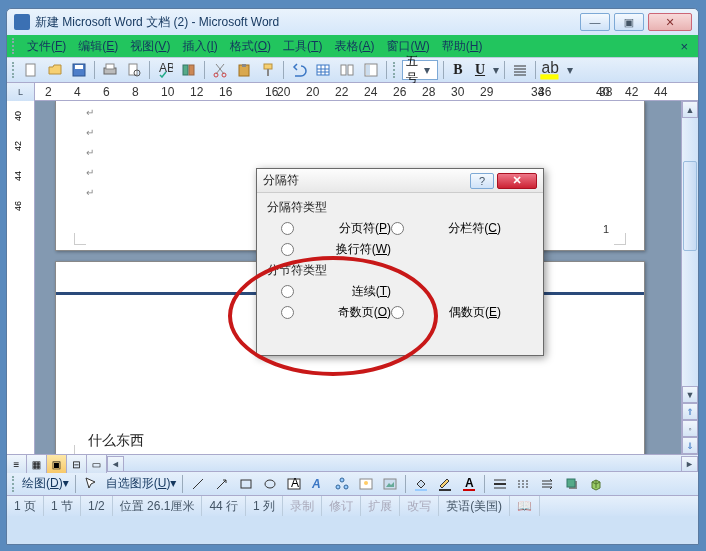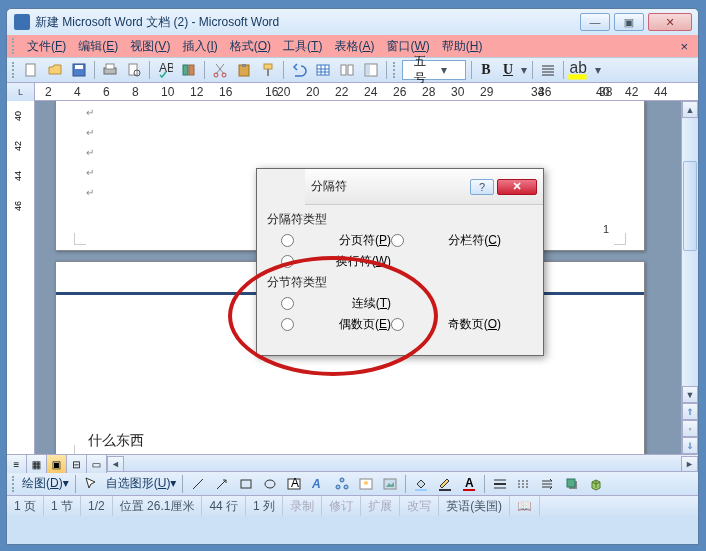--- a/index.html
+++ b/index.html
@@ -4,30 +4,30 @@
   <style>
     * { margin:0; padding:0; box-sizing:border-box; font-family:'Microsoft YaHei','SimSun',Tahoma,sans-serif; font-size:12px; }
     body { background:#5a8abd; width:706px; height:551px; position:relative; overflow:hidden; }
     .window { position:absolute; top:8px; left:6px; width:693px; height:537px; background:#cde1f6; border:1px solid #5a7aa0; border-radius:5px 5px 0 0; }
     .titlebar { height:26px; background:linear-gradient(#eaf3fc,#d5e7fa); display:flex; align-items:center; padding:0 2px; border-radius:5px 5px 0 0; }
     .titlebar .appicon { width:16px; height:16px; background:#3b70b3; margin:0 5px; border-radius:2px; }
     .titlebar .title { flex:1; color:#13365e; }
     .winbtns { display:flex; gap:4px; margin-right:4px; }
     .winbtn { width:30px; height:18px; background:linear-gradient(#f4f9fe,#cfe2f8); border:1px solid #7da9d6; border-radius:2px; display:flex; align-items:center; justify-content:center; color:#456; font-size:11px; }
     .winbtn.close { width:44px; background:linear-gradient(#f8dada,#e9b3b3); border-color:#c67; color:#833; }
-    .menubar { height:22px; background:#fca5a5; display:flex; align-items:center; padding:0 2px; gap:2px; }
+    .menubar { height:22px; background:#22c55e; display:flex; align-items:center; padding:0 2px; gap:2px; }
     .handle { width:4px; height:16px; border-left:2px dotted #8aa; margin:0 3px; }
     .menuitem { padding:2px 6px; color:#13365e; }
     .menuitem u { text-decoration:underline; }
     .closex { margin-left:auto; padding:0 8px; color:#13365e; font-size:13px; }
     .toolbar { height:26px; background:linear-gradient(#e6f0fb,#cfe2f7); display:flex; align-items:center; padding:0 2px; border-top:1px solid #bcd; border-bottom:1px solid #aac; }
     .tbtn { width:22px; height:22px; margin:0 1px; display:flex; align-items:center; justify-content:center; border:1px solid transparent; border-radius:2px; }
     .tbtn svg { width:16px; height:16px; }
     .sep { width:1px; height:18px; background:#9ab; margin:0 3px; }
-    .fontbox { width:64px; height:20px; background:#fff; border:1px solid #7da9d6; display:flex; align-items:center; padding:0 11px; margin:0 2px; }
+    .fontbox { width:36px; height:20px; background:#fff; border:1px solid #7da9d6; display:flex; align-items:center; padding:0 3px; margin:0 2px; }
     .fontbox span { flex:1; }
     .dropbtn { width:10px; text-align:center; color:#456; }
     .fmtbtn { width:22px; height:22px; display:flex; align-items:center; justify-content:center; font-family:'Times New Roman',serif; font-size:14px; font-weight:bold; color:#222; }
     .fmtbtn.u { text-decoration:underline; }
     .hlbtn { width:26px; height:20px; display:flex; align-items:center; justify-content:center; }
     .ruler { height:18px; background:#fff; border-bottom:1px solid #aac; display:flex; align-items:center; font-size:9px; color:#333; position:relative; }
     .corner { width:28px; height:18px; background:linear-gradient(#e6f0fb,#cfe2f7); border-right:1px solid #aac; display:flex; align-items:center; justify-content:center; font-size:9px; color:#456; }
     .rnum { position:absolute; top:2px; }
     .docarea { height:353px; display:flex; background:#8399b1; }
     .vruler { width:28px; background:#fff; border-right:1px solid #aac; position:relative; }
@@ -50,21 +50,21 @@
     .viewbtn { width:20px; height:18px; border-right:1px solid #aac; display:flex; align-items:center; justify-content:center; background:linear-gradient(#f0f6fc,#d5e4f5); font-size:10px; }
     .viewbtn.active { background:linear-gradient(#fde8a8,#f8c96a); }
     .hscroll { flex:1; position:relative; }
     .hscroll .sbtn { position:absolute; width:17px; height:16px; top:1px; }
     .drawbar { height:24px; background:linear-gradient(#e6f0fb,#cfe2f7); display:flex; align-items:center; padding:0 2px; border-bottom:1px solid #aac; }
     .drawlbl { padding:0 3px; color:#13365e; }
     .statusbar { height:20px; background:linear-gradient(#e6f0fb,#cfe2f7); display:flex; align-items:center; color:#456; font-size:11px; }
     .stcell { padding:0 7px; border-right:1px solid #bcd; height:100%; display:flex; align-items:center; }
     .stcell.dim { color:#aab; }
     .dialog { position:absolute; top:168px; left:256px; width:288px; height:188px; background:#f0f0f0; border:1px solid #6a6a6a; box-shadow:2px 2px 8px rgba(0,0,0,.4); }
-    .dlgtitle { height:36px; background:linear-gradient(#fdfdfd,#e8e8e8); border-bottom:1px solid #ccc; display:flex; align-items:center; padding:0 6px;margin-left:48px; }
+    .dlgtitle { height:24px; background:linear-gradient(#fdfdfd,#e8e8e8); border-bottom:1px solid #ccc; display:flex; align-items:center; padding:0 6px; }
     .dlgtitle .t { flex:1; color:#222; }
     .dlgbtn { width:24px; height:16px; margin-left:3px; border-radius:2px; display:flex; align-items:center; justify-content:center; font-size:11px; }
     .dlgbtn.help { background:linear-gradient(#f4f9fe,#cfe2f8); border:1px solid #7da9d6; color:#456; }
     .dlgbtn.close { width:40px; background:linear-gradient(#e78,#c23); border:1px solid #a12; color:#fff; font-weight:bold; }
     .dlgbody { padding:6px 10px; }
     .group { position:relative; }
     .group .gl { color:#222; }
     .radiorow { display:flex; margin:4px 0 4px 14px; }
     .radio { display:flex; align-items:center; width:110px;justify-content:space-between; }
     .radio input { margin-right:4px; }
@@ -459,25 +459,25 @@
       <div id="opts2">
           <div class="radiorow">
             <div class="radio">
               <input type="radio" style="">
               <label>连续(<u>T</u>)</label>
             </div>
           </div>
           <div class="radiorow">
             <div class="radio">
               <input type="radio" style="">
+              <label>奇数页(<u>O</u>)</label>
+            </div>
+            <div class="radio">
+              <input type="radio" style="">
               <label>偶数页(<u>E</u>)</label>
-            </div>
-            <div class="radio">
-              <input type="radio" style="">
-              <label>奇数页(<u>O</u>)</label>
             </div>
           </div>
         </div>
     </div>
   </div>
 </div>
 
 <div class="ellipse"></div>
 
 </body></html>

